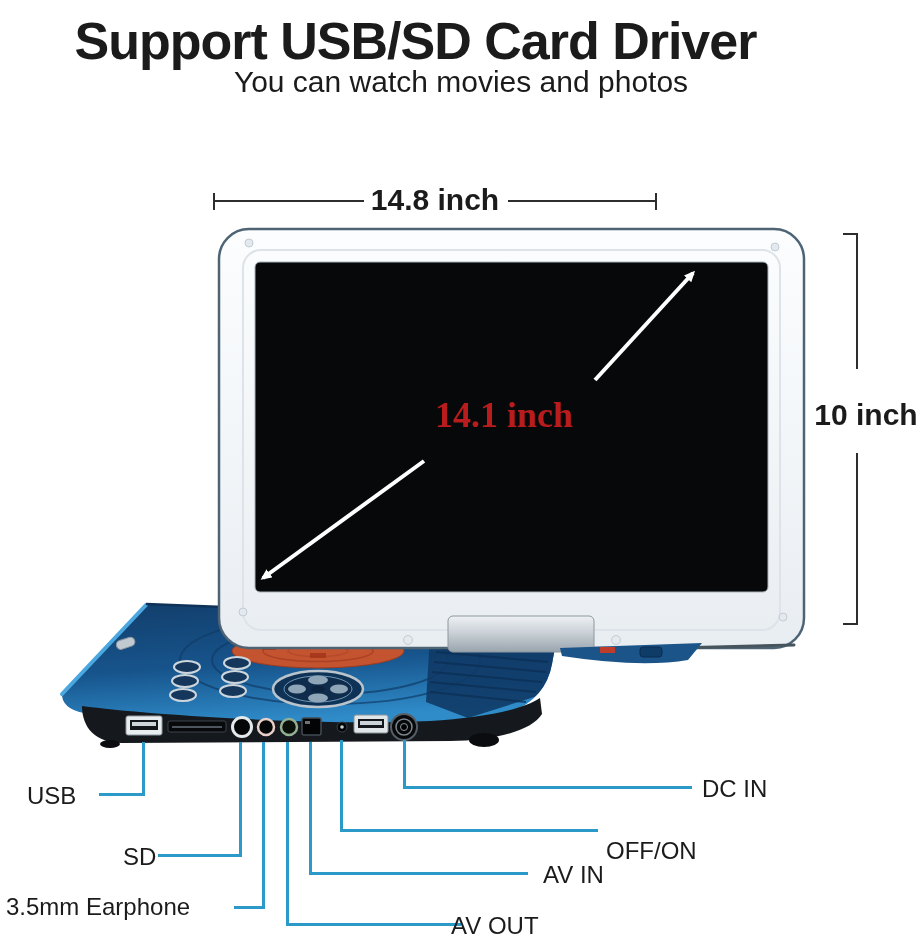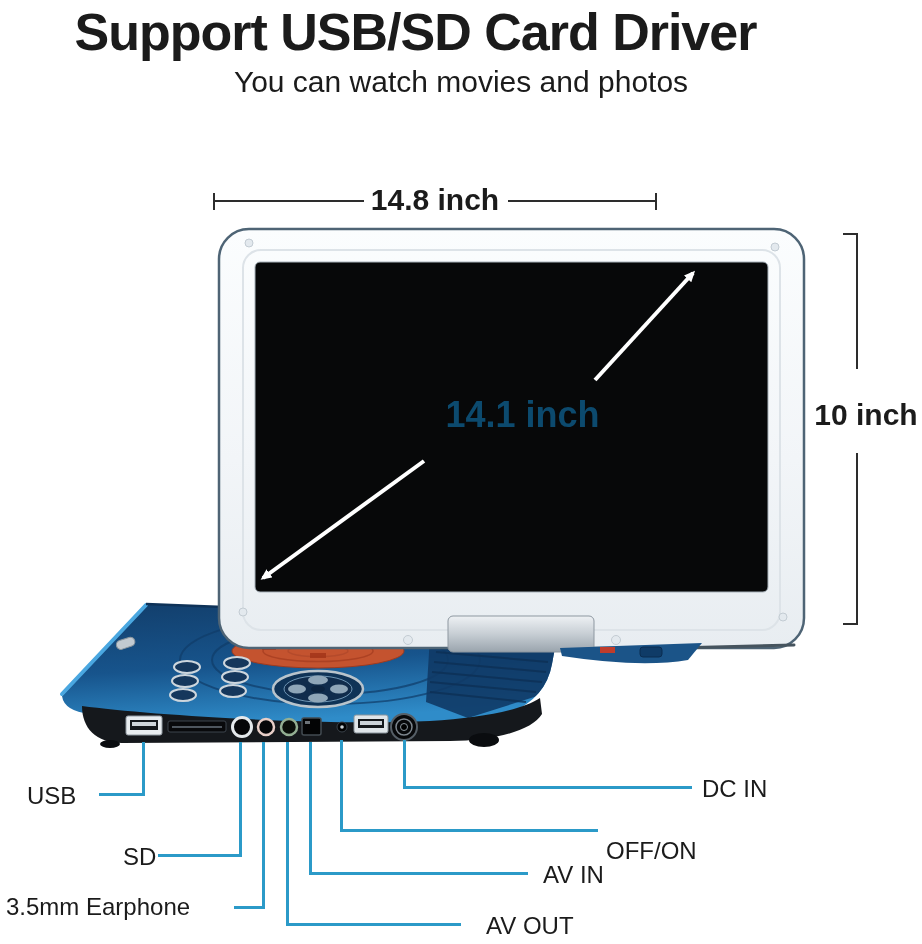--- a/index.html
+++ b/index.html
@@ -3,32 +3,32 @@
 <meta charset="utf-8">
 <style>
   html,body{margin:0;padding:0;}
   body{
     width:922px;height:944px;position:relative;background:#ffffff;
     font-family:"Liberation Sans", sans-serif;color:#1b1b1b;overflow:hidden;
   }
   .abs{position:absolute;}
   
   .title{
-    left:0;top:3px;width:831px;text-align:center;
+    left:0;top:12px;width:831px;text-align:center;
     font-size:52px;font-weight:700;letter-spacing:-1px;line-height:58px;
   }
   .subtitle{
     left:0;top:64px;width:922px;text-align:center;
     font-size:30px;font-weight:400;line-height:36px;
   }
   
   .mline{background:#2d2d2d;}
   .mtext{font-size:30px;font-weight:700;text-align:center;line-height:32px;}
   .diag-text{
-    font-size:36px;font-weight:700;color:#0c4a6e;text-align:center;line-height:38px;
+    font-size:36px;font-weight:700;color:#b91c1c;text-align:left;line-height:38px;font-family:Liberation Serif, serif;
   }
   
   .cl{background:#2b9ac8;}
   .plabel{font-size:24px;font-weight:400;line-height:30px;white-space:nowrap;}
 </style>
 </head>
 <body>
 
 <div class="abs title">Support USB/SD Card Driver</div>
 <div class="abs subtitle">
@@ -192,21 +192,21 @@
 <div class="abs cl" style="left:239px;top:742px;width:3px;height:115px;"></div>
 <div class="abs cl" style="left:158px;top:854px;width:84px;height:3px;"></div>
 <div class="abs plabel" style="left:123px;top:842px;">SD</div>
 
 <div class="abs cl" style="left:262px;top:742px;width:3px;height:167px;"></div>
 <div class="abs cl" style="left:234px;top:906px;width:31px;height:3px;"></div>
 <div class="abs plabel" style="left:6px;top:892px;">3.5mm Earphone</div>
 
 <div class="abs cl" style="left:286px;top:742px;width:3px;height:184px;"></div>
 <div class="abs cl" style="left:287px;top:923px;width:174px;height:3px;"></div>
-<div class="abs plabel" style="left:486px;top:911px;">AV OUT</div>
+<div class="abs plabel" style="left:451px;top:911px;">AV OUT</div>
 
 <div class="abs cl" style="left:309px;top:742px;width:3px;height:133px;"></div>
 <div class="abs cl" style="left:310px;top:872px;width:218px;height:3px;"></div>
 <div class="abs plabel" style="left:543px;top:860px;">AV IN</div>
 
 <div class="abs cl" style="left:340px;top:740px;width:3px;height:92px;"></div>
 <div class="abs cl" style="left:342px;top:829px;width:256px;height:3px;"></div>
 <div class="abs plabel" style="left:606px;top:836px;">OFF/ON</div>
 
 <div class="abs cl" style="left:403px;top:740px;width:3px;height:49px;"></div>

